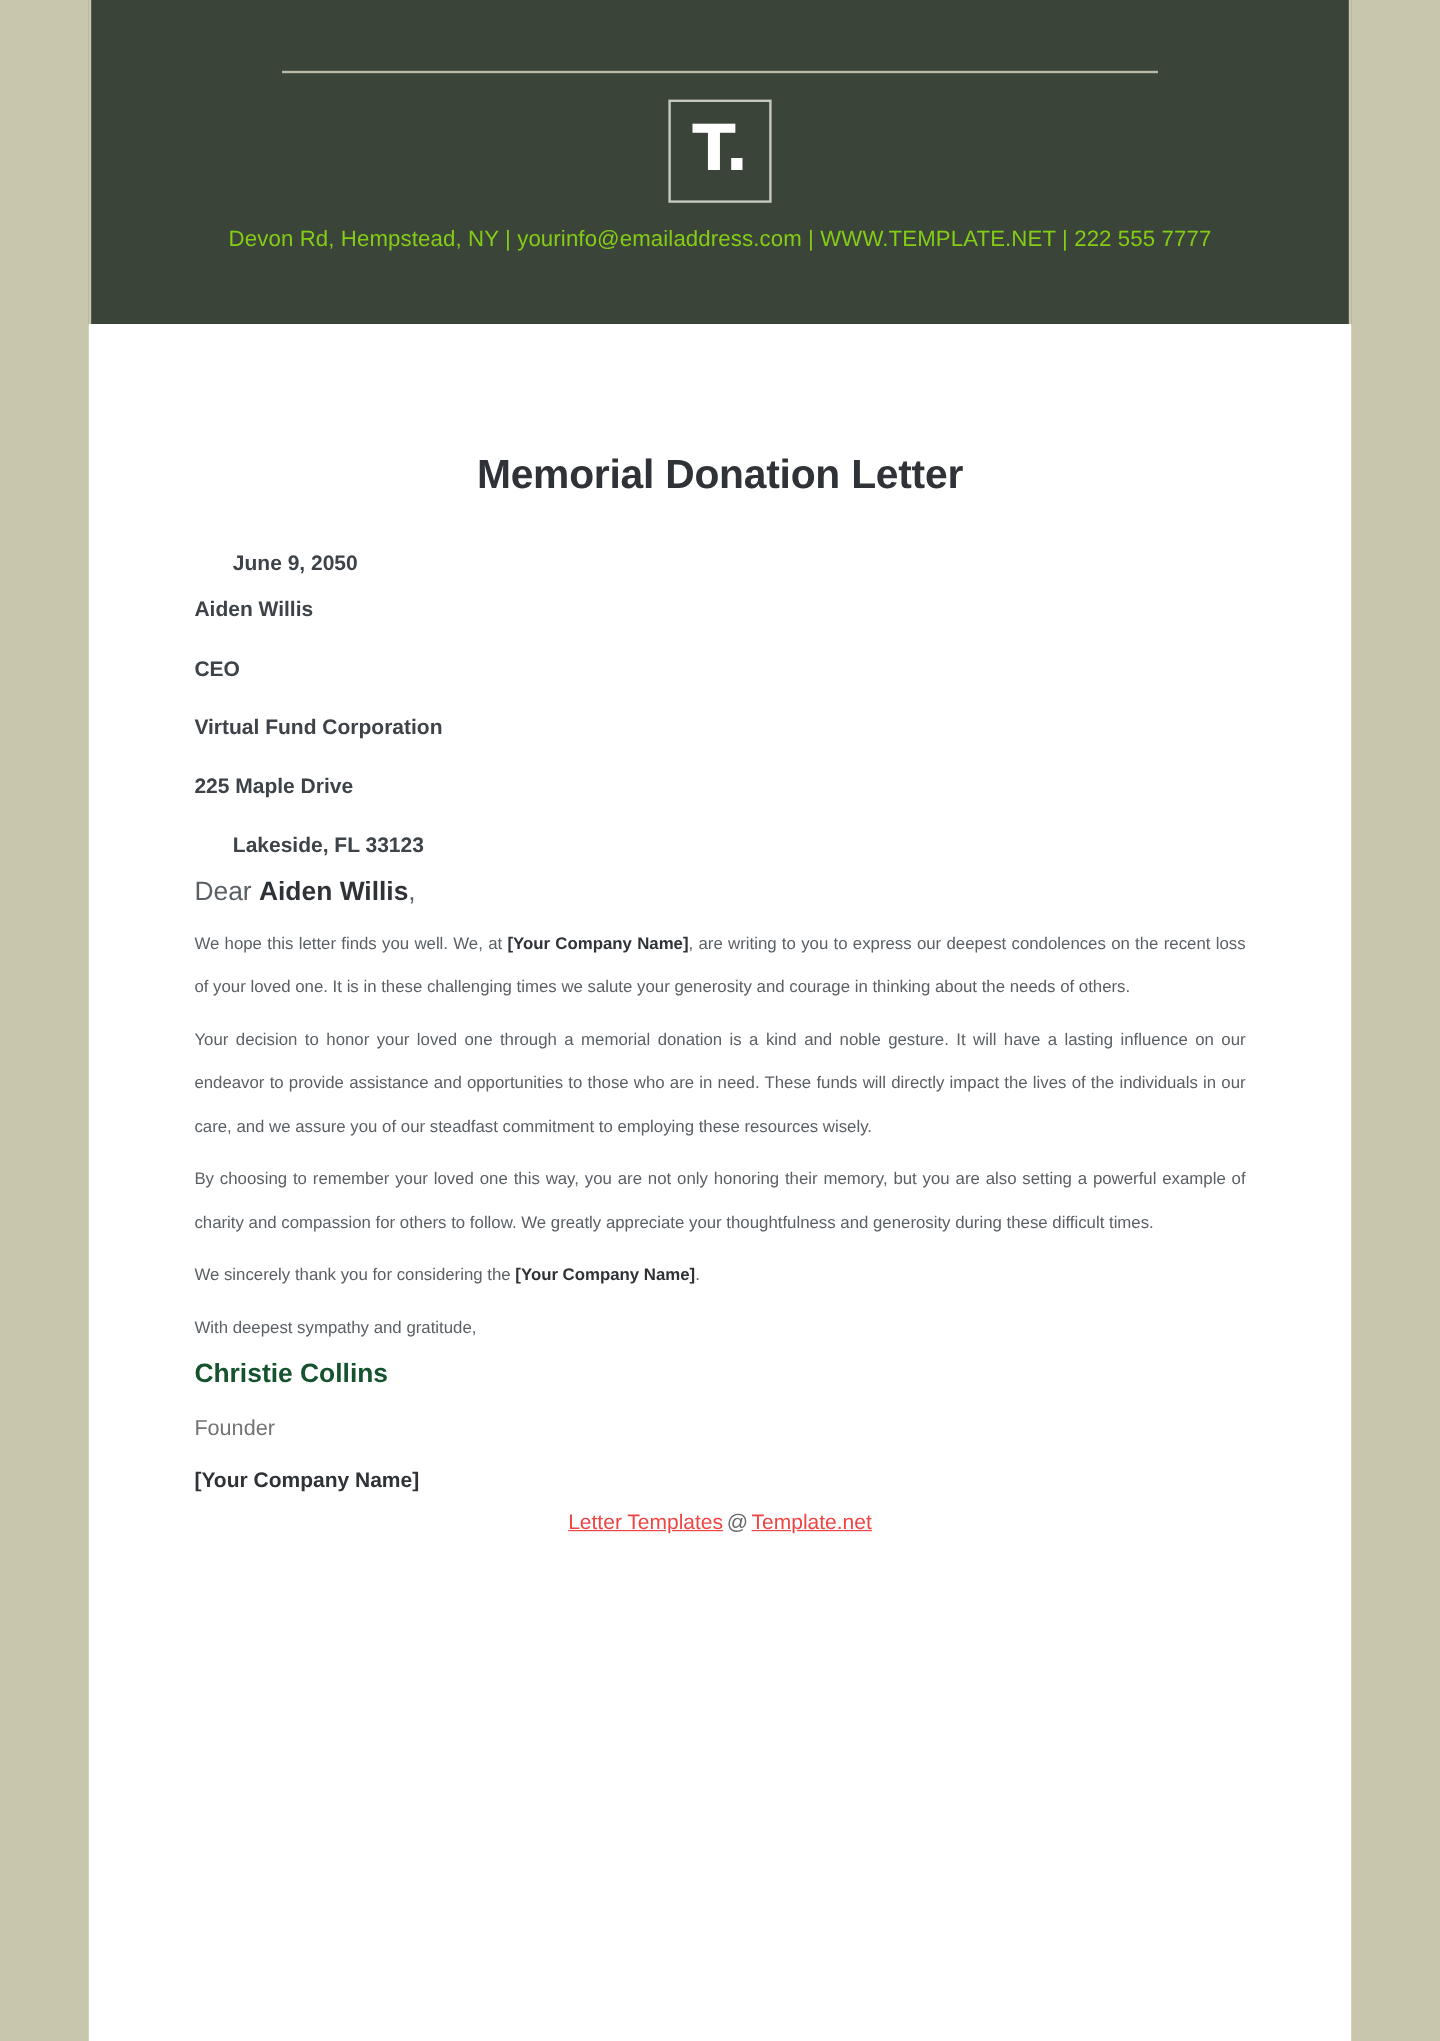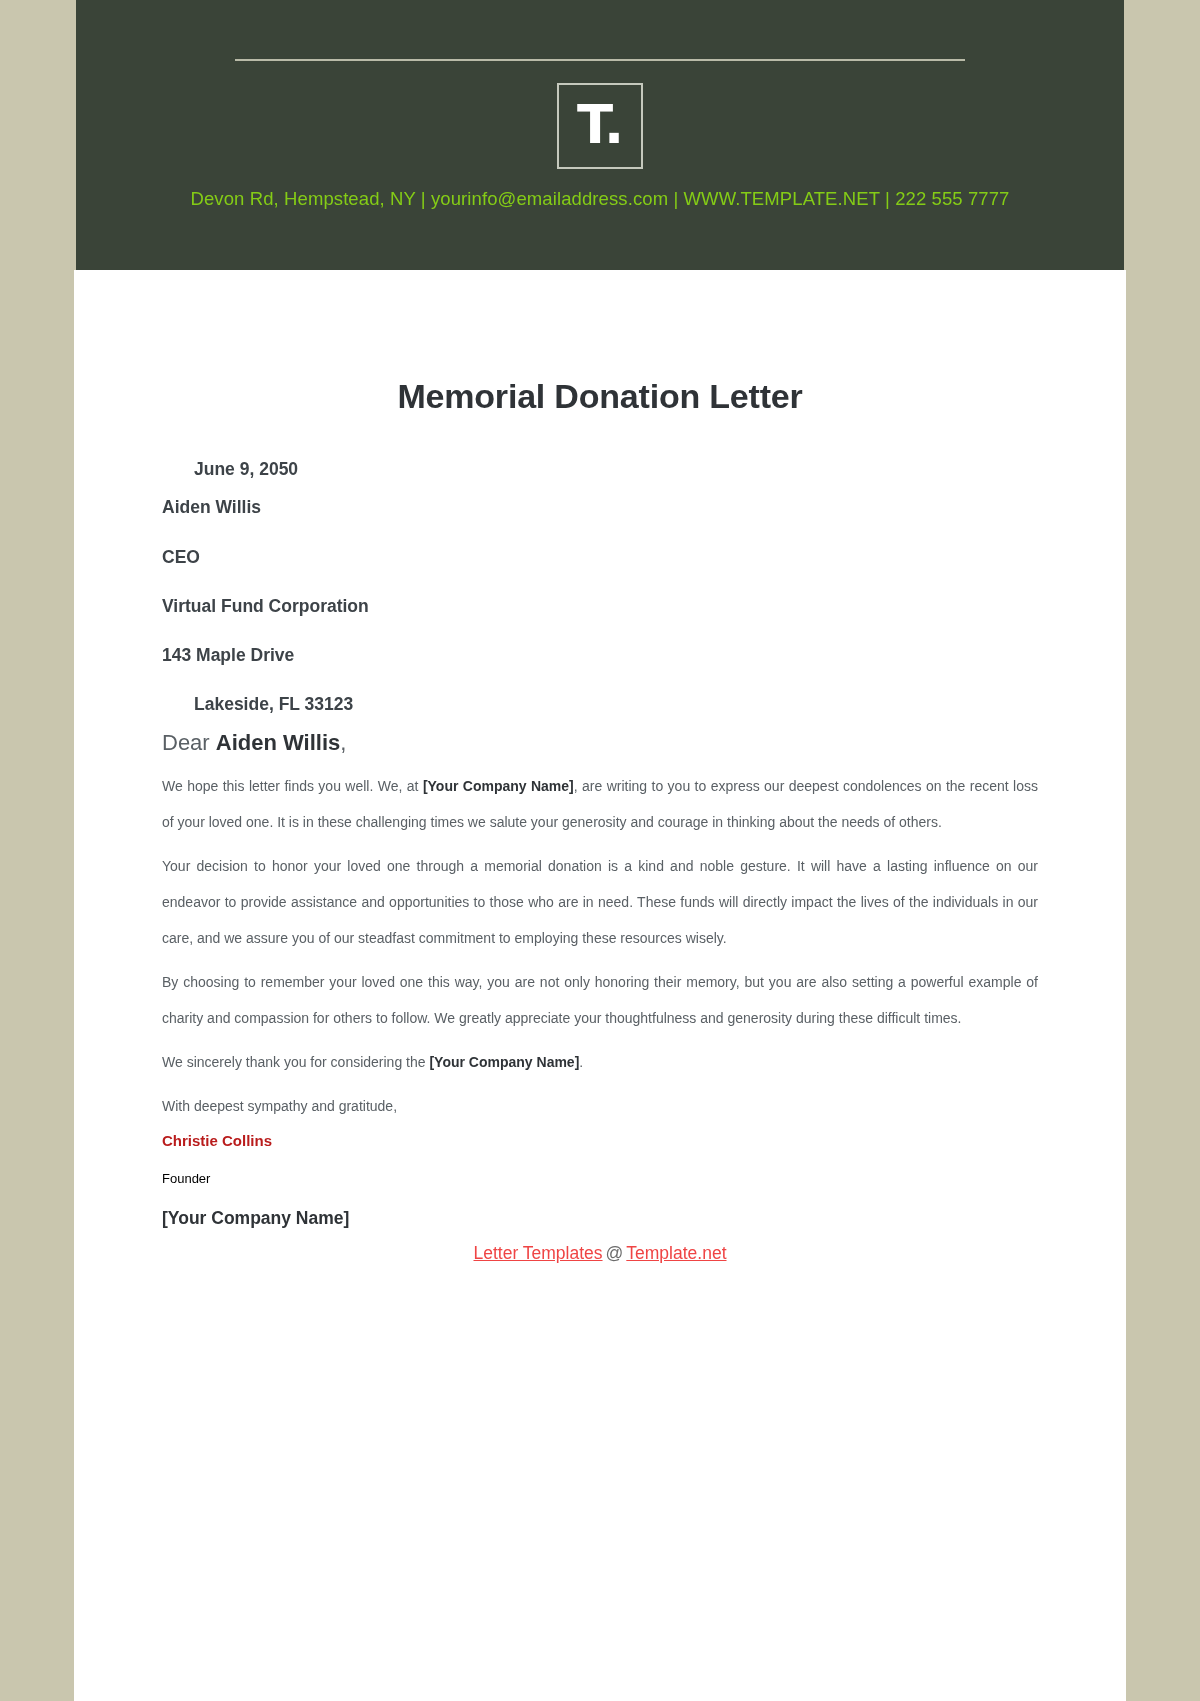--- a/index.html
+++ b/index.html
@@ -114,28 +114,28 @@
     line-height: 36px;
     text-align: justify;
     margin: 0 0 8px 0;
   }
   p.para b { color: #2f3337; font-weight: 700; }
   p.single {
     text-align: left;
   }
 
   .sign-name {
-    font-size: 15px;
-    font-weight: 700;
-    color: #b91c1c;
+    font-size: 22px;
+    font-weight: 700;
+    color: #14532d;
     margin: 6px 0 22px 0;
   }
   .sign-role {
-    font-size: 13px;
-    color: #000000;
+    font-size: 18px;
+    color: #737373;
     margin: 0 0 22px 0;
   }
   .sign-company {
     font-size: 17.5px;
     font-weight: 700;
     color: #2f3337;
     margin: 0;
   }
 
   .footer {
@@ -171,21 +171,21 @@
 
   <div class="doc-body">
 
     <h1 class="doc-title">Memorial Donation Letter</h1>
 
     <div class="meta-block">
       <div class="meta-line tight">June 9, 2050</div>
       <div class="meta-line">Aiden Willis</div>
       <div class="meta-line">CEO</div>
       <div class="meta-line">Virtual Fund Corporation</div>
-      <div class="meta-line">143 Maple Drive</div>
+      <div class="meta-line">225 Maple Drive</div>
       <div class="meta-line tight">Lakeside, FL 33123</div>
     </div>
 
     <div class="salutation">
       <span>Dear </span><b>Aiden Willis</b><span>,</span>
     </div>
 
     <div id="paragraph-host">
         <p class="para"><span>We hope this letter finds you well. We, at </span><b>[Your Company Name]</b><span>, are writing to you to express our deepest condolences on the recent loss of your loved one. It is in these challenging times we salute your generosity and courage in thinking about the needs of others.</span></p>
         <p class="para"><span>Your decision to honor your loved one through a memorial donation is a kind and noble gesture. It will have a lasting influence on our endeavor to provide assistance and opportunities to those who are in need. These funds will directly impact the lives of the individuals in our care, and we assure you of our steadfast commitment to employing these resources wisely.</span></p>

